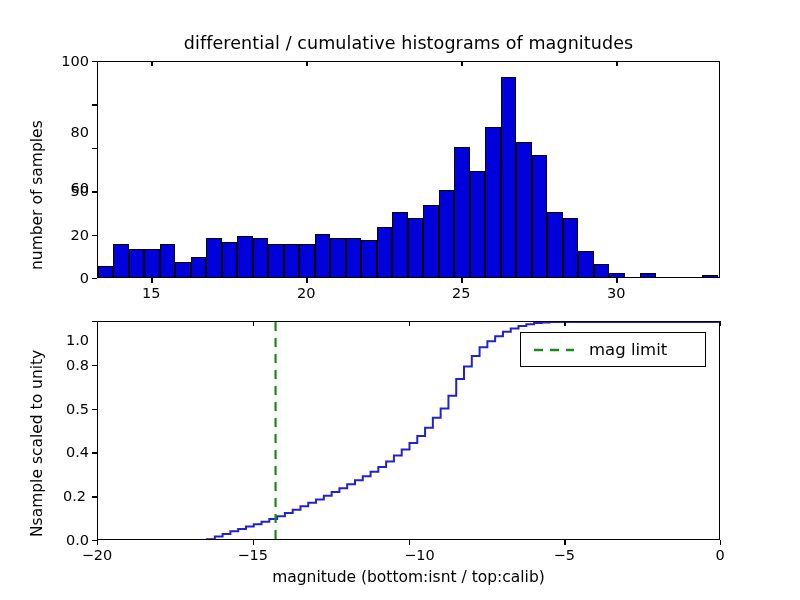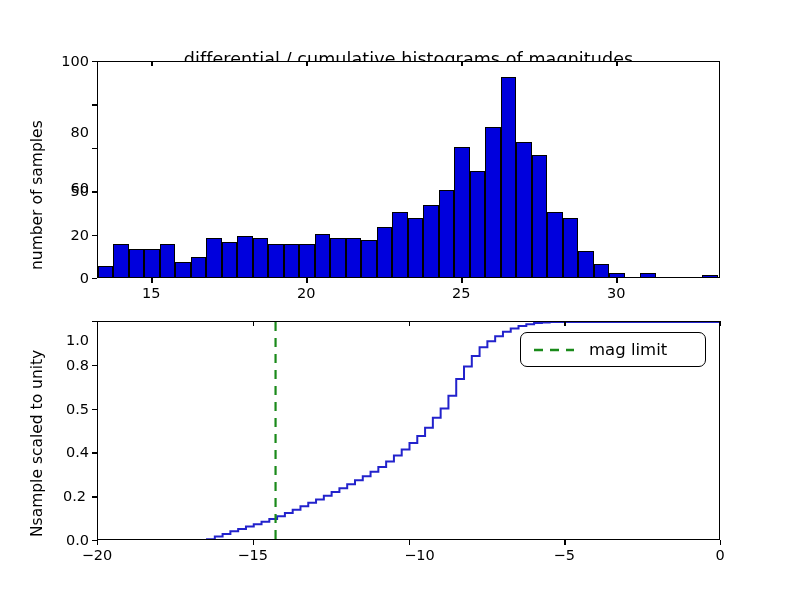--- a/index.html
+++ b/index.html
@@ -8,21 +8,21 @@
   #stage{position:relative;width:800px;height:600px;}
 
   .axes-frame{position:absolute;border:1.6px solid #000;background:#fff;box-sizing:border-box;}
 
   
   #top-frame{left:97px;top:61px;width:623px;height:217px;}
   
   #bot-frame{left:97px;top:321px;width:623px;height:219px;}
 
   .plot-title{position:absolute;left:97px;top:33px;width:623px;text-align:center;
-              font-size:17.5px;letter-spacing:.1px;white-space:nowrap;margin-top:16px;}
+              font-size:17.5px;letter-spacing:.1px;white-space:nowrap;}
 
   .ylabel{position:absolute;transform-origin:0 0;font-size:15.5px;white-space:nowrap;}
   #top-ylabel{left:28px;top:270px;transform:rotate(-90deg);}
   #bot-ylabel{left:28px;top:537px;transform:rotate(-90deg);}
 
   .xlabel{position:absolute;left:97px;width:623px;text-align:center;font-size:15.5px;
           top:568px;white-space:nowrap;}
 
   .ytick-label{position:absolute;text-align:right;font-size:14.5px;transform:translateY(-50%);
                white-space:nowrap;}
@@ -155,21 +155,22 @@
       <div class="tick-v" style="left: 408.5px; top: 321px; height: 5px;"></div>
       <div class="xtick-label" style="left: 408.5px; top: 547px; margin-left: 11px;">−10</div>
       <div class="tick-v" style="left: 564.25px; top: 540px; height: 5px;"></div>
       <div class="tick-v" style="left: 564.25px; top: 321px; height: 5px;"></div>
       <div class="xtick-label" style="left: 564.25px; top: 547px;">−5</div>
       <div class="tick-v" style="left: 720px; top: 540px; height: 5px;"></div>
       <div class="tick-v" style="left: 720px; top: 321px; height: 5px;"></div>
       <div class="xtick-label" style="left: 720px; top: 547px;">0</div>
     </div>
 
+  <div class="xlabel">magnitude (bottom:isnt / top:calib)</div>
 
-  <div class="legend-box" id="legend" style="left: 520px; top: 332px; width: 186px; border-radius: 7px;">
+  <div class="legend-box" id="legend" style="left: 520px; top: 332px; width: 186px;">
     <svg width="44" height="12">
       <line id="legend-dash" x1="2" y1="6" x2="42" y2="6" stroke="#1a8a1a" stroke-width="2.4" stroke-dasharray="9,7"></line>
     </svg>
     <span class="legend-label">mag limit</span>
   </div>
 
 </div>
 
 </body></html>

